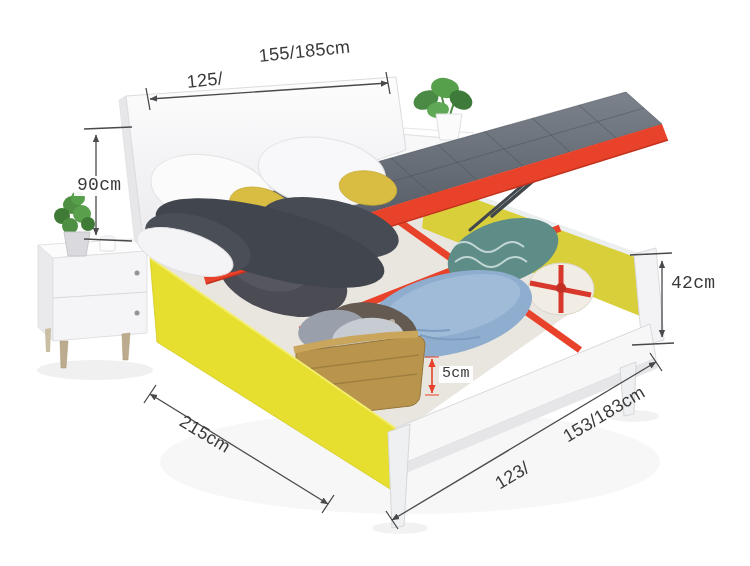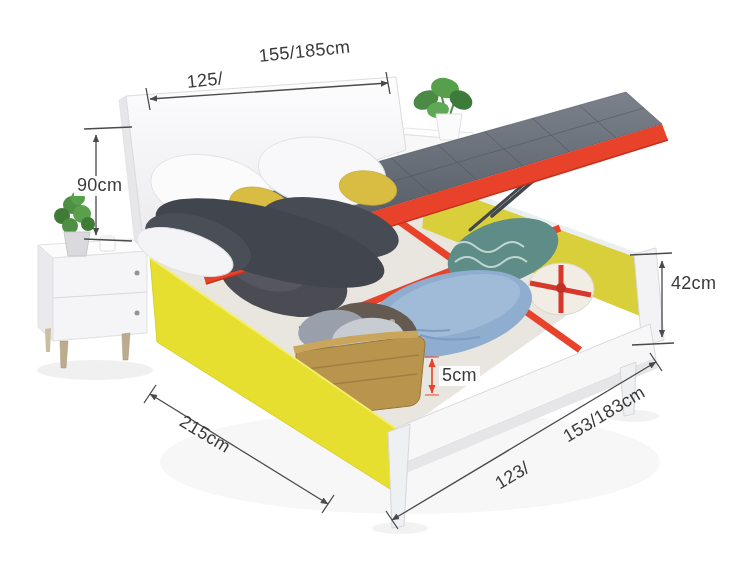--- a/index.html
+++ b/index.html
@@ -5,22 +5,22 @@
   html,body{margin:0;padding:0;background:#fff;}
   .canvas{
     position:relative;width:750px;height:566px;background:#ffffff;overflow:hidden;
     font-family:"Liberation Sans",sans-serif;
   }
   .canvas svg{position:absolute;left:0;top:0;}
   .dim-label{
     position:absolute;font-size:18px;color:#3a3a3c;letter-spacing:.3px;
     white-space:nowrap;z-index:2;line-height:1.1;
   }
-  .bgw{background:rgba(255,255,255,.93);padding:0 3px;}
-  .small{font-size:18px;}
+  .bgw{background:rgba(255,255,255,.93);padding:0 3px;font-family:Liberation Mono, monospace;}
+  .small{font-size:15px;}
   .rot31{transform:rotate(31deg);transform-origin:0 0;}
   .rotm31{transform:rotate(-31deg);transform-origin:0 0;}
   .rotm6{transform:rotate(-6deg);transform-origin:0 0;}
 </style>
 </head>
 <body>
 
 <div class="canvas">
 
 <svg width="750" height="566" viewBox="0 0 750 566">

